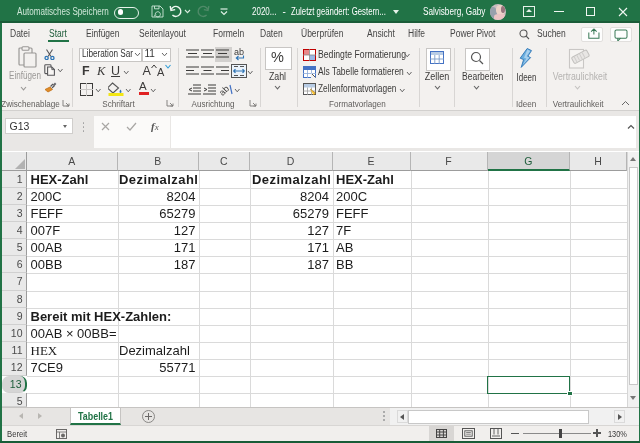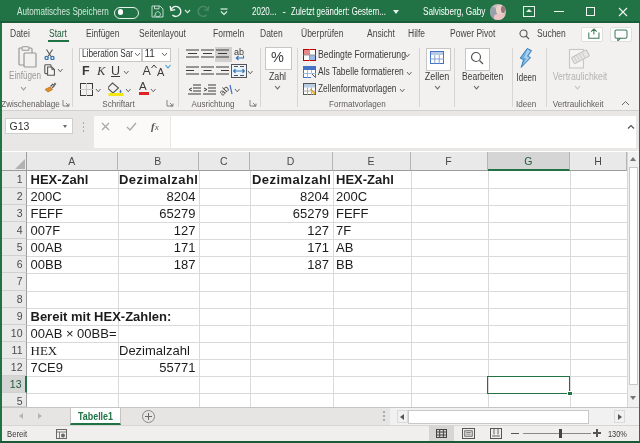--- a/index.html
+++ b/index.html
@@ -400,21 +400,21 @@
 <div class="abs rowhead" style="top:204.8px;">3</div>
 <div class="abs rowhead" style="top:221.95px;">4</div>
 <div class="abs rowhead" style="top:239.1px;">5</div>
 <div class="abs rowhead" style="top:256.25px;">6</div>
 <div class="abs rowhead" style="top:273.4px;">7</div>
 <div class="abs rowhead" style="top:290.55px;">8</div>
 <div class="abs rowhead" style="top:307.7px;">9</div>
 <div class="abs rowhead" style="top:324.85px;">10</div>
 <div class="abs rowhead" style="top:342px;">11</div>
 <div class="abs rowhead" style="top:359.15px;">12</div>
-<div class="abs rowhead" style="top:376.3px;background:#d5d5d5;border-right:2px solid #217346;color:#1e5c3a;">13</div>
+<div class="abs rowhead" style="top:376.3px;background:#d5d5d5;border-right:2px solid #217346;color:#1e5c3a;border-radius:7px;">13</div>
 <div class="abs rowhead" style="top:393.45px;height:13.5px;overflow:hidden;">5</div>
 
 <div class="abs vline" style="left:117.5px;"></div>
 <div class="abs vline" style="left:199px;"></div>
 <div class="abs vline" style="left:249.5px;"></div>
 <div class="abs vline" style="left:332.5px;"></div>
 <div class="abs vline" style="left:410.5px;"></div>
 <div class="abs vline" style="left:487.5px;"></div>
 <div class="abs vline" style="left:570px;"></div>
 <div class="abs hline" style="top:187.65px;"></div>

